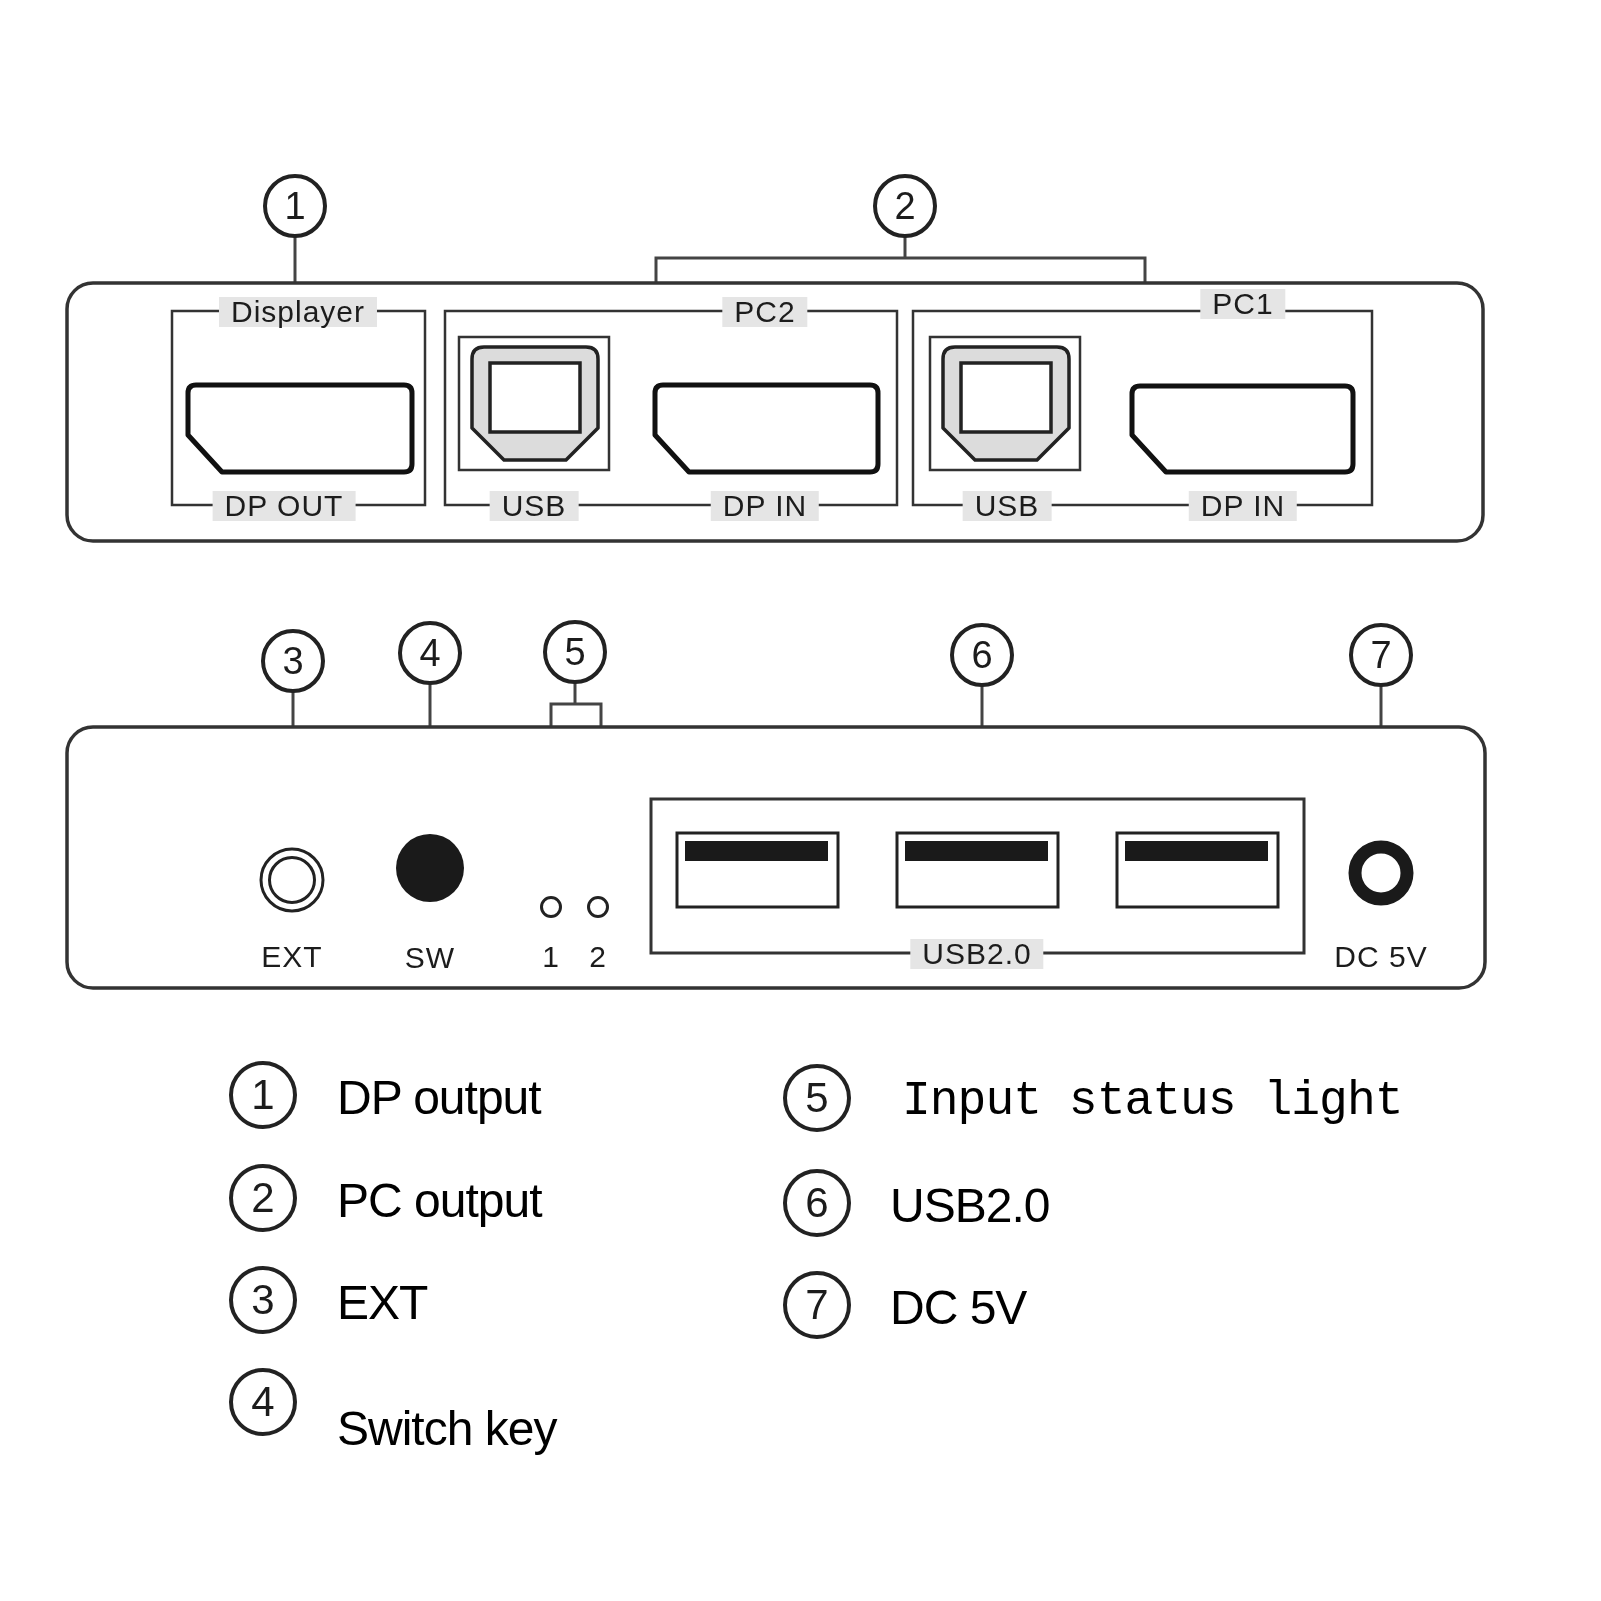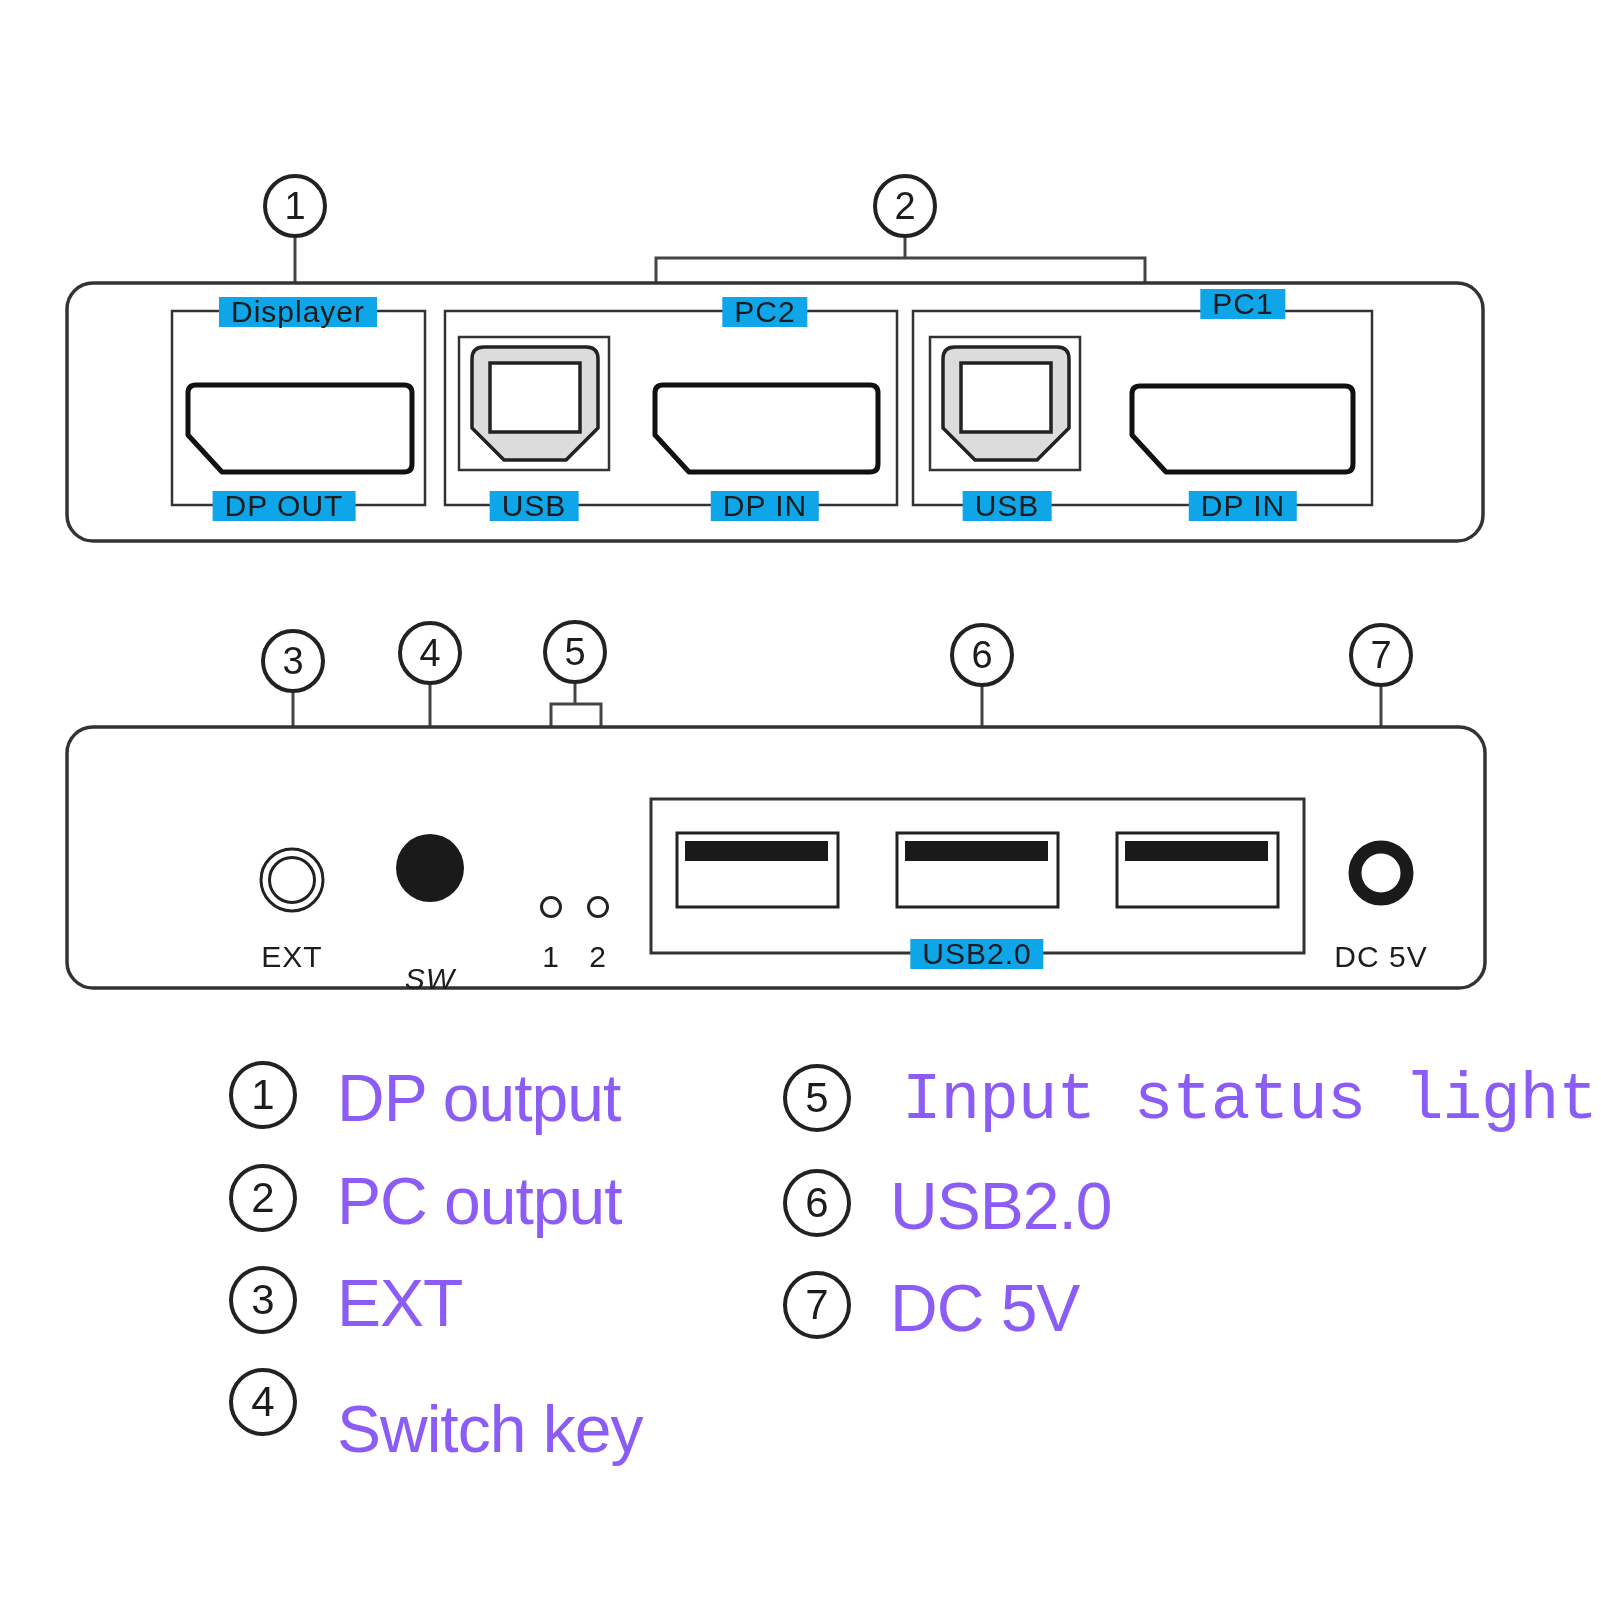--- a/index.html
+++ b/index.html
@@ -8,21 +8,21 @@
     width:1601px;height:1601px;
     background:#ffffff;
     font-family:"Liberation Sans", sans-serif;
     overflow:hidden;
   }
   svg.layer{position:absolute;left:0;top:0;}
   
   .plabel{
     position:absolute;
     transform:translate(-50%,-50%);
-    background:#0ea5e9;
+    background:#e5e5e5;
     padding:0 12px;
     font-size:30px;
     letter-spacing:1px;
     color:#1c1c1c;
     white-space:nowrap;
     line-height:1;
     z-index:3;
   }
   
   .callout{
@@ -44,22 +44,22 @@
     border:4px solid #222;
     border-radius:50%;
     display:flex;align-items:center;justify-content:center;
     font-size:42px;color:#1c1c1c;
     transform:translate(-50%,-50%);
     line-height:1;
   }
   .legend-label{
     position:absolute;
     transform:translateY(-50%);
-    font-size:66px;
-    color:#8b5cf6;
+    font-size:48px;
+    color:#000000;
     letter-spacing:-1px;
     white-space:nowrap;
     line-height:1;
   }
 </style>
 </head>
 <body>
 
 <div class="canvas">
 
@@ -143,21 +143,21 @@
   <span class="plabel" style="left:298px;top:312px;">Displayer</span>
   <span class="plabel" style="left:284px;top:506px;">DP OUT</span>
   <span class="plabel" style="left:765px;top:312px;">PC2</span>
   <span class="plabel" style="left:534px;top:506px;">USB</span>
   <span class="plabel" style="left:765px;top:506px;">DP IN</span>
   <span class="plabel" style="left:1243px;top:304px;">PC1</span>
   <span class="plabel" style="left:1007px;top:506px;">USB</span>
   <span class="plabel" style="left:1243px;top:506px;">DP IN</span>
 
   <span class="plabel" style="left:292px;top:957px;background:transparent;">EXT</span>
-  <span class="plabel" style="left:430px;top:979px;background:transparent;font-style:italic;">SW</span>
+  <span class="plabel" style="left:430px;top:958px;background:transparent;">SW</span>
   <span class="plabel" style="left:551px;top:957px;background:transparent;padding:0;">1</span>
   <span class="plabel" style="left:598px;top:957px;background:transparent;padding:0;">2</span>
   <span class="plabel" style="left:977px;top:954px;">USB2.0</span>
   <span class="plabel" style="left:1381px;top:957px;background:transparent;">DC 5V</span>
 
   <div>
 
     <div class="legend-num" style="left:263px;top:1095px;">
         <span>1</span>
       </div>

